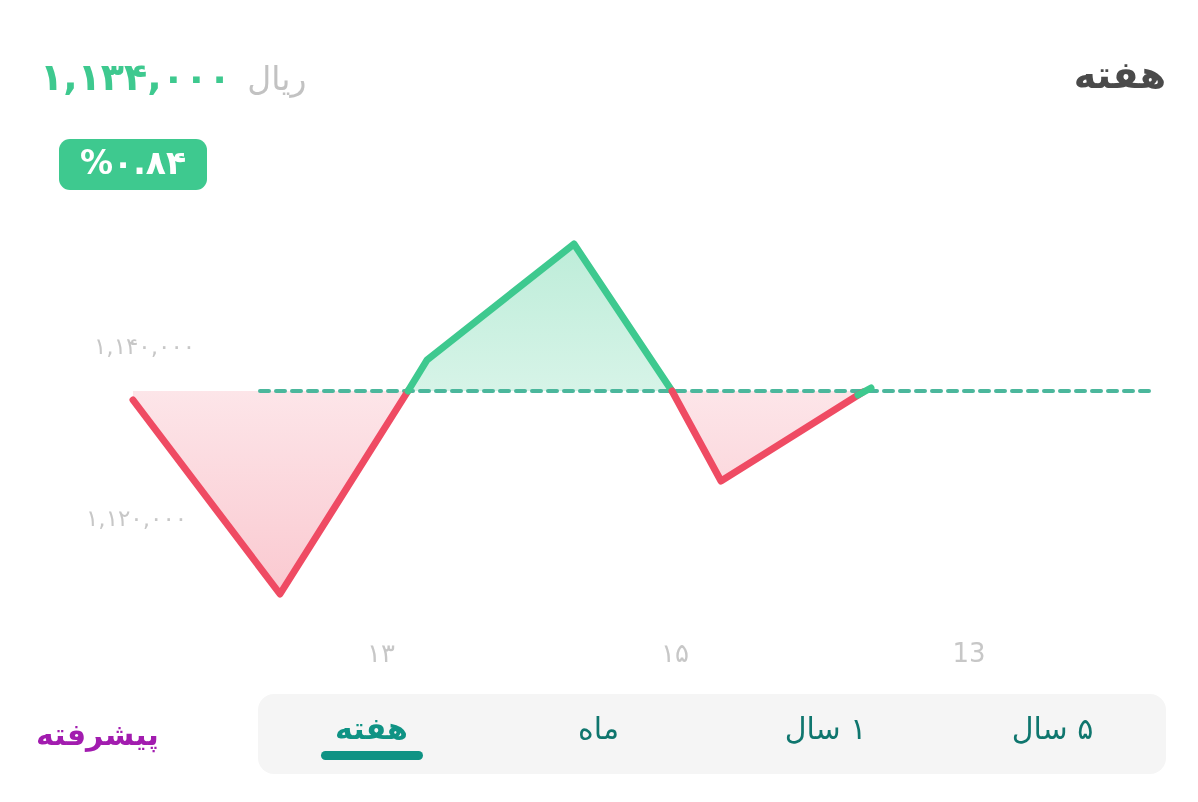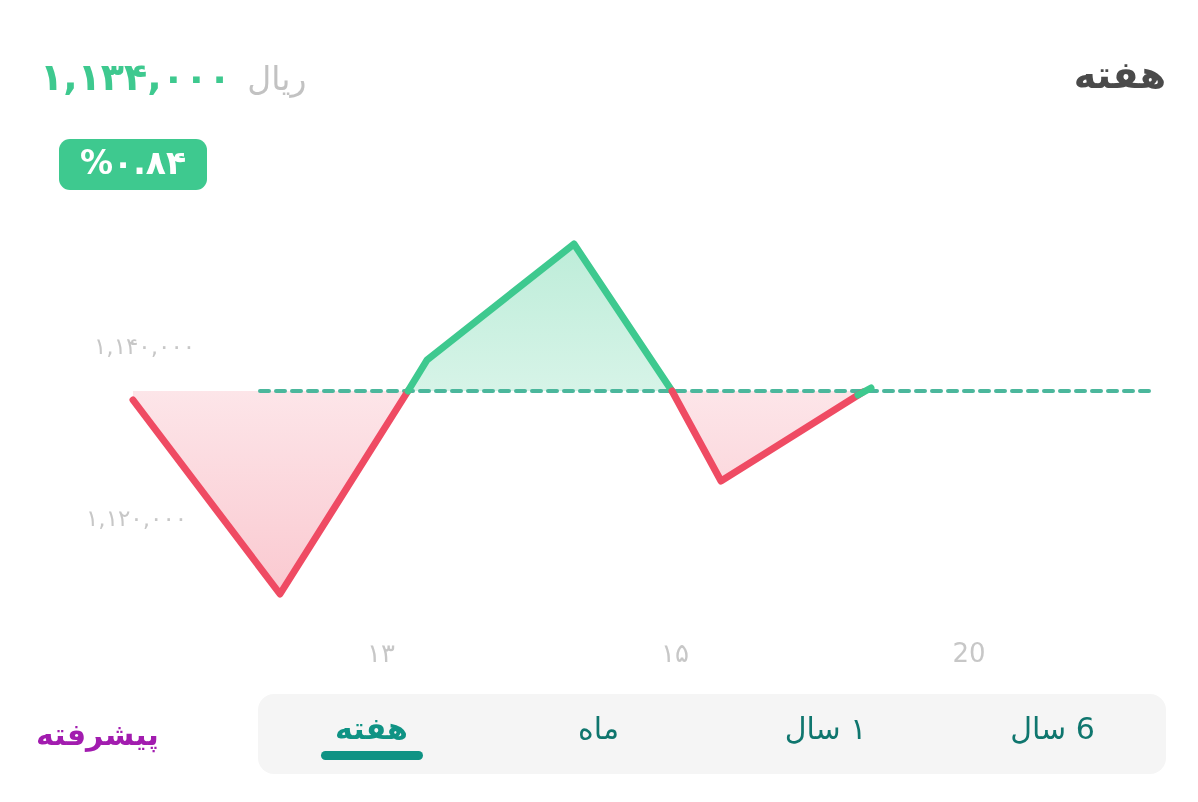--- a/index.html
+++ b/index.html
@@ -247,21 +247,21 @@
       <polyline fill="none" stroke="#ef4b63" stroke-width="7" stroke-linejoin="round" stroke-linecap="round" points="672,191 721,281 863,192"></polyline>
 
       <polyline fill="none" stroke="#3ec98f" stroke-width="7" stroke-linejoin="round" stroke-linecap="round" points="858,195 871,188"></polyline>
     </svg>
 
     <div class="y-tick" style="top:135px; left:86px;margin-left:8px;">۱,۱۴۰,۰۰۰</div>
     <div class="y-tick" style="top:307px; left:86px;">۱,۱۲۰,۰۰۰</div>
 
     <div class="x-tick" style="top:440px; left:333px;">۱۳</div>
     <div class="x-tick" style="top:440px; left:627px;text-align:center;">۱۵</div>
-    <div class="x-tick" style="top:440px; left:921px;">20</div>
+    <div class="x-tick" style="top:440px; left:921px;">13</div>
   </div>
 
   <div class="footer">
 
     <div class="advanced-link">پیشرفته</div>
 
     <div class="range-tabs">
 
       <div class="range-tab active">
         <span>هفته</span>
@@ -272,20 +272,20 @@
         <span>ماه</span>
         
       </div>
 
       <div class="range-tab">
         <span>۱ سال</span>
         
       </div>
 
       <div class="range-tab">
-        <span>6 سال</span>
+        <span>۵ سال</span>
         
       </div>
 
     </div>
   </div>
 
 </div>
 
 </body></html>

